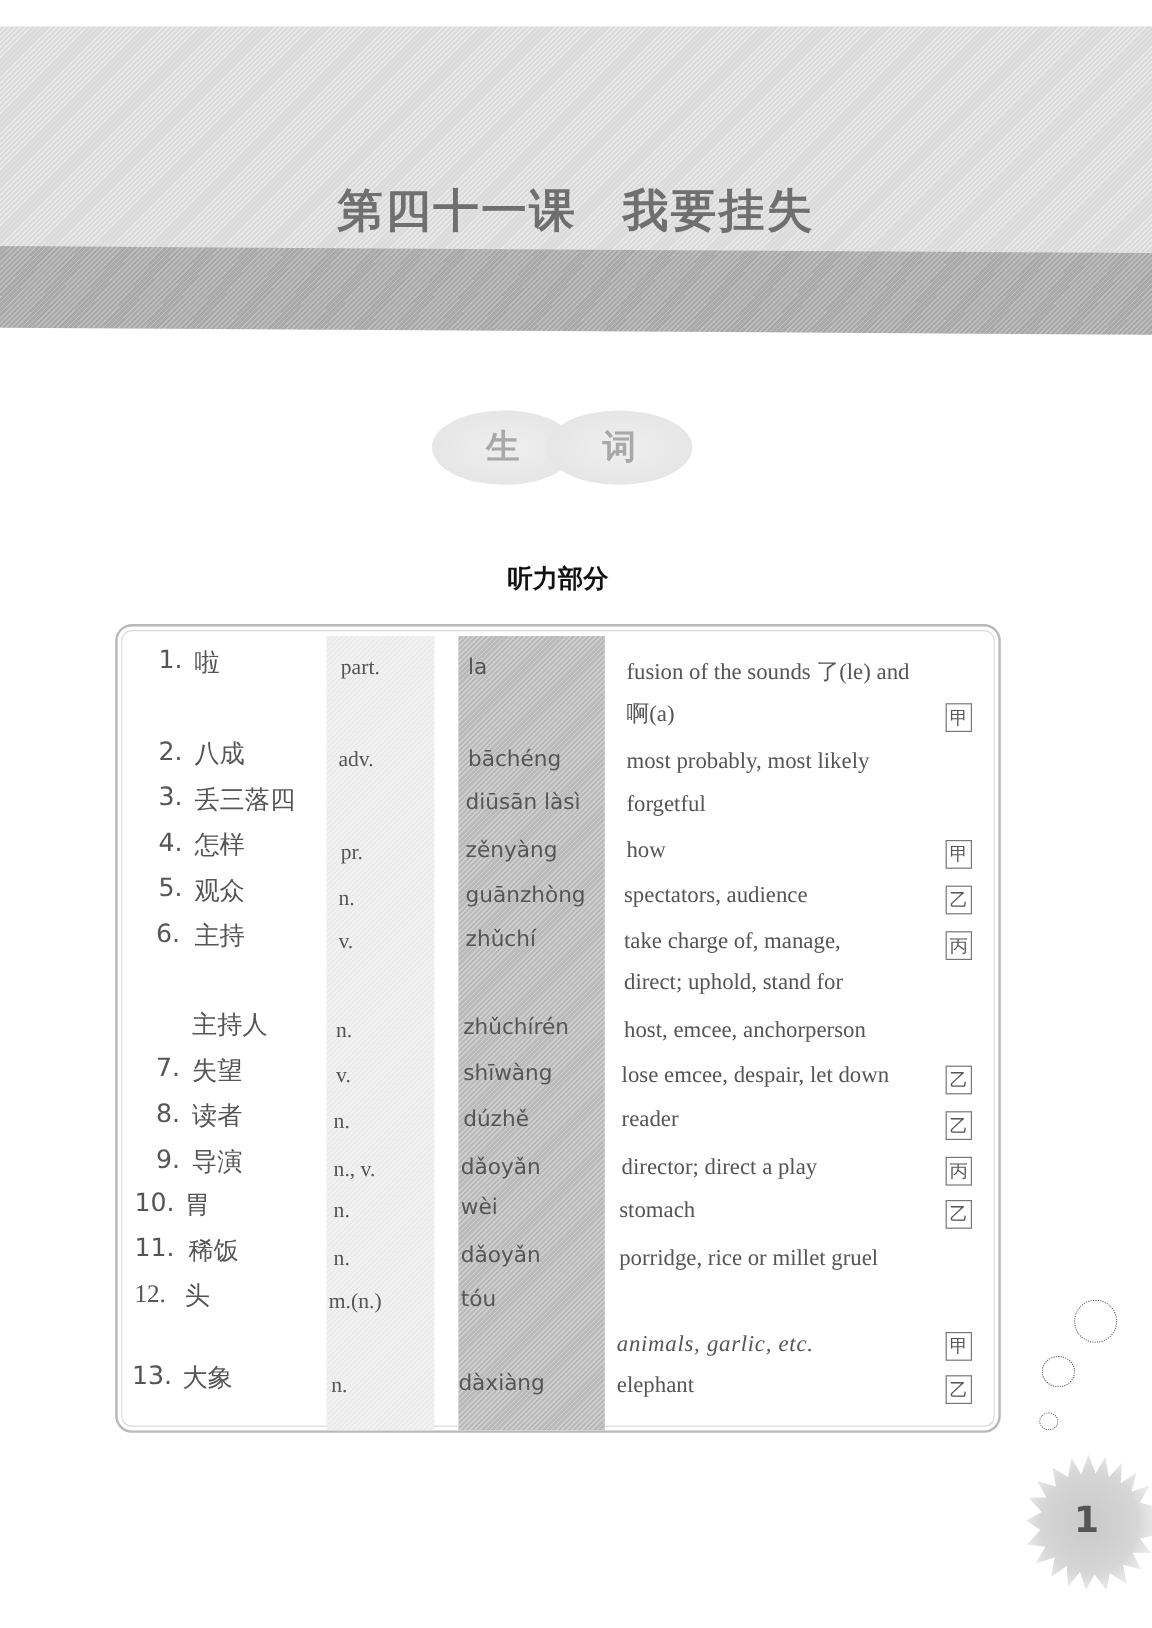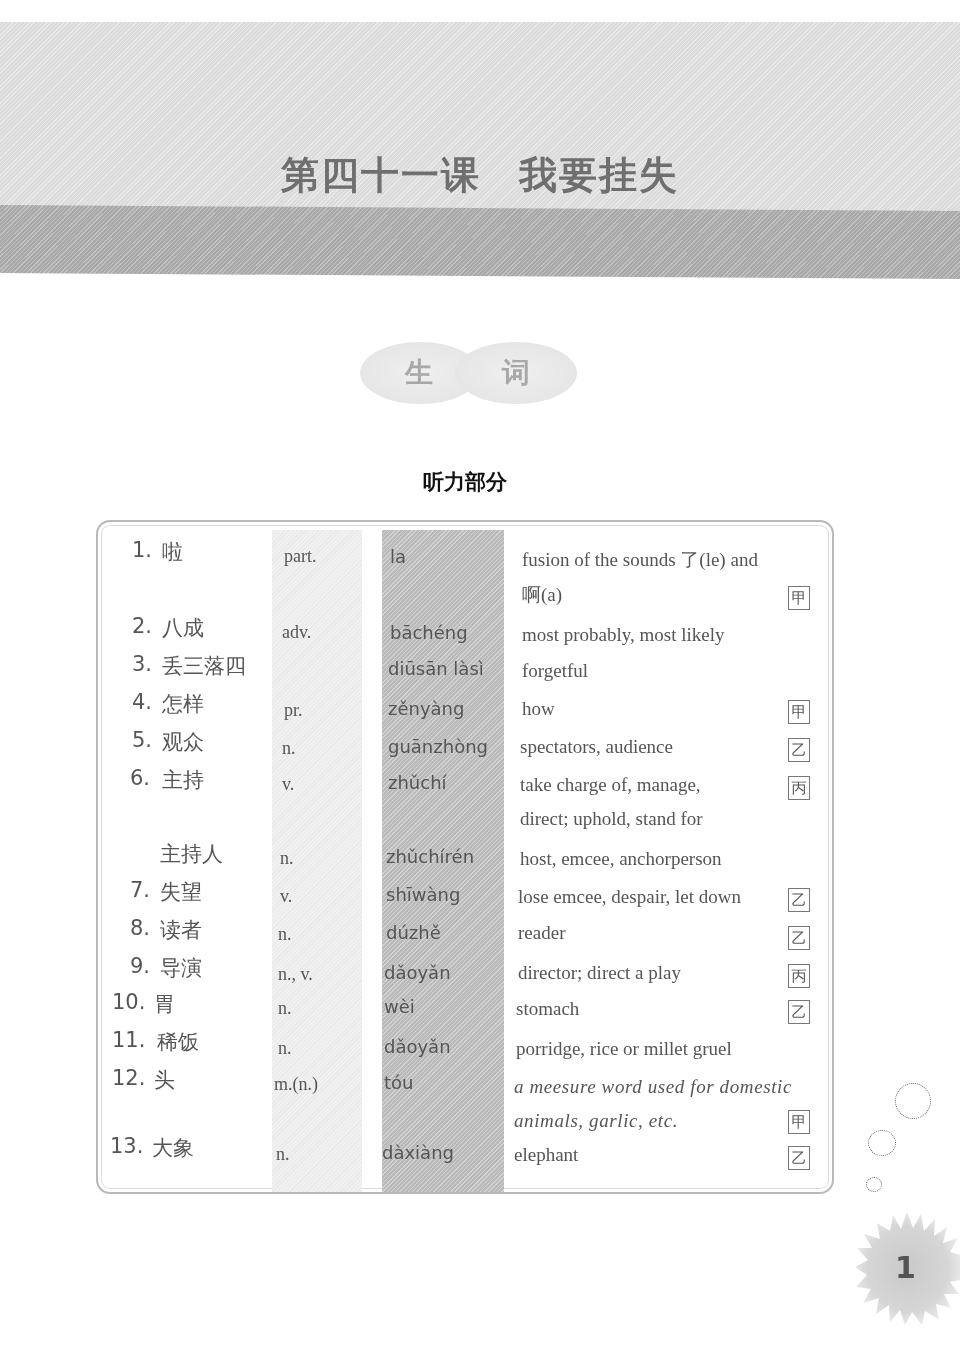--- a/index.html
+++ b/index.html
@@ -218,25 +218,24 @@
 
   <div class="row" style="top:506px;">
     <span class="cell num" style="left:14px;">11.</span>
     <span class="cell num-word" style="left:59px;">稀饭</span>
     <span class="cell pos" style="left:180px; top:10px;">n.</span>
     <span class="cell pinyin" style="left:286px; top:8px;">dǎoyǎn</span>
     <span class="cell gloss" style="left:418px; top:10px;">porridge, rice or millet gruel</span>
   </div>
 
   <div class="row" style="top:544px;">
-    <span class="cell num" style="left:14px;">12.</span>
+    <span class="cell num" style="left:14px;font-family:Liberation Serif, serif;">12.</span>
     <span class="cell num-word" style="left:56px;">头</span>
     <span class="cell pos" style="left:176px; top:8px;">m.(n.)</span>
     <span class="cell pinyin" style="left:286px; top:6px;">tóu</span>
-    <span class="cell gloss italic" style="left:416px; top:10px;">a meesure word used for domestic</span>
   </div>
   <div class="row" style="top:580px;">
     <span class="cell gloss italic" style="left:416px; top:8px;text-align:center;">animals, garlic, etc.</span>
     <span class="level" style="top:8px;">甲</span>
   </div>
 
   <div class="row" style="top:612px;">
     <span class="cell num" style="left:12px;">13.</span>
     <span class="cell num-word" style="left:54px;">大象</span>
     <span class="cell pos" style="left:178px; top:10px;">n.</span>

